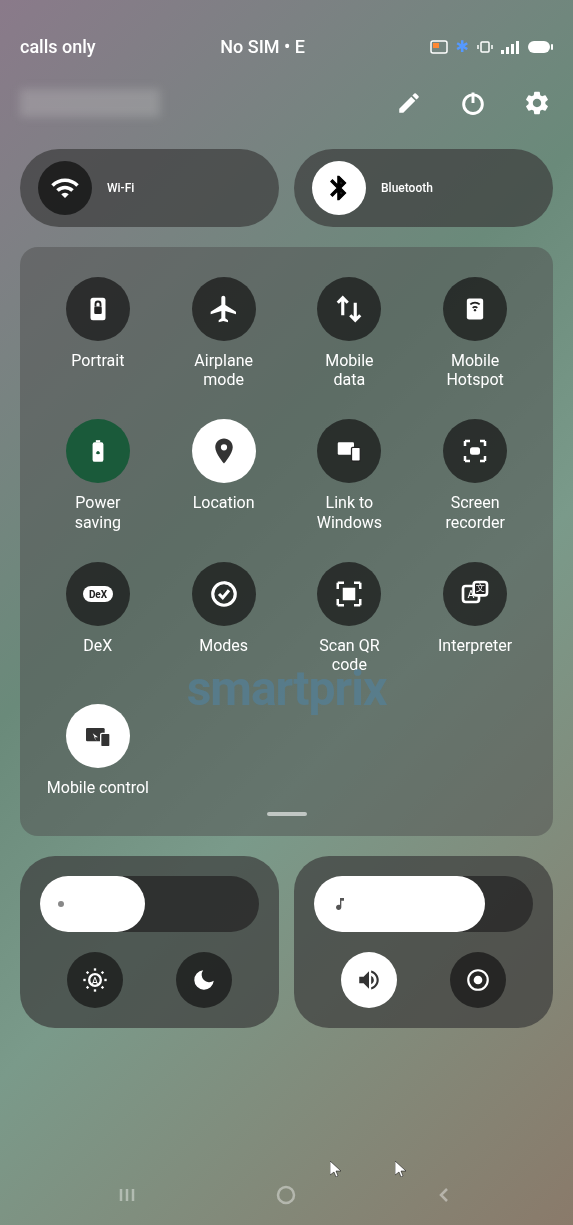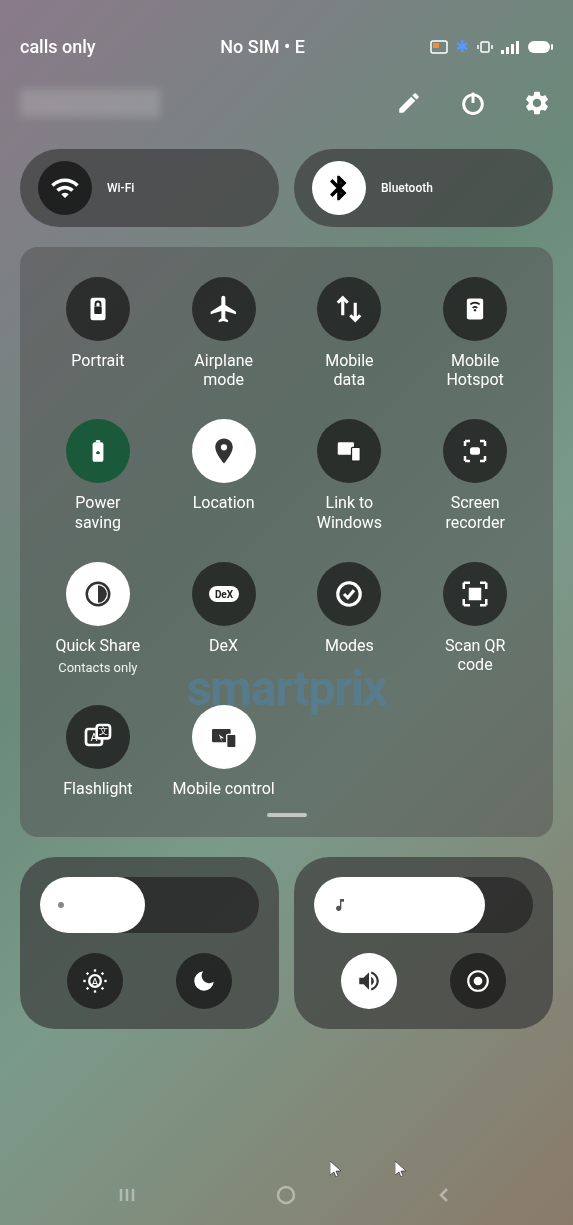--- a/index.html
+++ b/index.html
@@ -359,30 +359,20 @@
           <svg width="30" height="30" viewBox="0 0 24 24" fill="none" stroke="white" stroke-width="2">
             <path d="M4 4 h4 M4 4 v4 M20 4 h-4 M20 4 v4 M4 20 h4 M4 20 v-4 M20 20 h-4 M20 20 v-4"></path>
             <rect x="9" y="10" width="6" height="4" rx="1" fill="white"></rect>
           </svg>
         </div>
     <div class="tile-label">Screen
 recorder</div>
 
   </div>
       <div class="tile">
-    <div class="tile-icon active">
-          <svg width="30" height="30" viewBox="0 0 24 24" fill="none" stroke="#333" stroke-width="2">
-            <circle cx="12" cy="12" r="9"></circle>
-            <path d="M12 6 a6 6 0 0 1 0 12 M15 10 L18 12 L15 14" fill="#333"></path>
-          </svg>
-        </div>
-    <div class="tile-label">Quick Share</div>
-    <div class="tile-sublabel">Contacts only</div>
-  </div>
-      <div class="tile">
     <div class="tile-icon">
           <svg width="34" height="24" viewBox="0 0 34 24">
             <rect x="2" y="4" width="30" height="16" rx="8" fill="white"></rect>
             <text x="17" y="16" text-anchor="middle" fill="#222" font-size="10" font-weight="bold">DeX</text>
           </svg>
         </div>
     <div class="tile-label">DeX</div>
 
   </div>
       <div class="tile">
@@ -413,21 +403,21 @@
   </div>
       <div class="tile">
     <div class="tile-icon">
           <svg width="32" height="32" viewBox="0 0 24 24" fill="none" stroke="white" stroke-width="2">
             <rect x="3" y="6" width="12" height="12" rx="2"></rect>
             <rect x="11" y="3" width="10" height="10" rx="2" fill="#222" stroke="white"></rect>
             <text x="9" y="15" text-anchor="middle" fill="white" font-size="8" stroke="none">A</text>
             <text x="16" y="10" text-anchor="middle" fill="white" font-size="7" stroke="none">文</text>
           </svg>
         </div>
-    <div class="tile-label">Flashlight</div>
+    <div class="tile-label">Interpreter</div>
 
   </div>
       <div class="tile">
     <div class="tile-icon active">
           <svg width="32" height="32" viewBox="0 0 24 24" fill="#333">
             <rect x="3" y="6" width="14" height="10" rx="1"></rect>
             <rect x="14" y="10" width="7" height="10" rx="1" stroke="white" stroke-width="1"></rect>
             <path d="M8 10 L12 13 L9 13 L11 16" fill="white" stroke="none"></path>
           </svg>
         </div>

